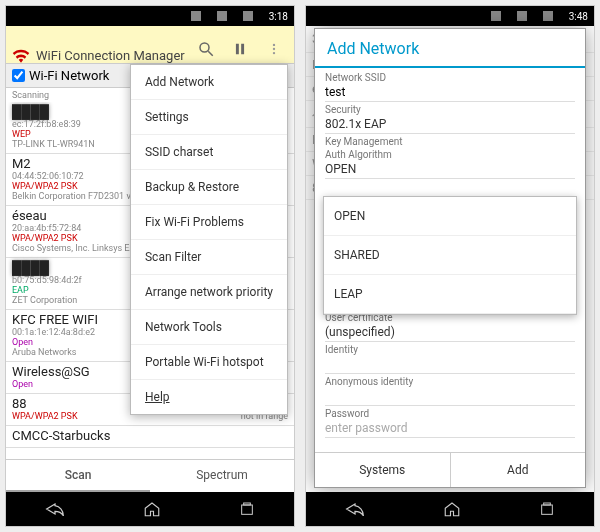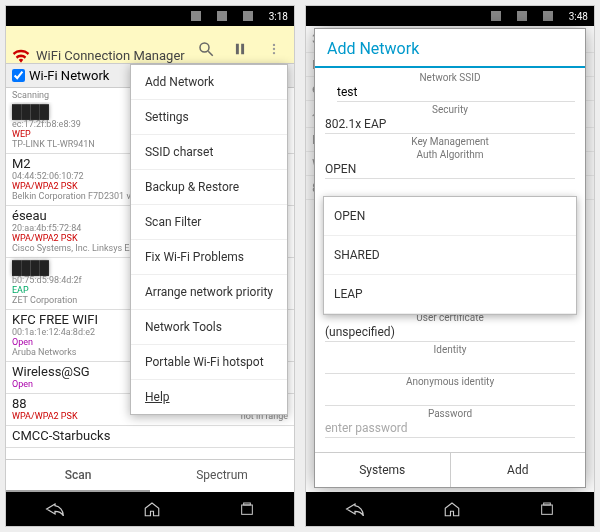--- a/index.html
+++ b/index.html
@@ -30,23 +30,23 @@
 .tab.active { border-bottom: 2px solid #a3a3a3; font-weight: 500; }
 .navbar { height: 34px; background: #000; display: flex; justify-content: space-around; align-items: center; }
 .navbar .nbtn { color: #ccc; font-size: 16px; }
 .menu { position: absolute; top: 58px; right: 6px; background: #fff; box-shadow: 0 2px 10px rgba(0,0,0,.3); z-index: 10; border: 1px solid #bbb; }
 .menu .mi { padding: 10px 14px; font-size: 12px; color: #333; border-bottom: 1px solid #eee; white-space: nowrap; min-width: 150px; }
 .menu .mi:last-child { border-bottom: none; text-decoration: underline; }
 .dialog { position: absolute; top: 22px; left: 8px; right: 8px; bottom: 38px; background: #fff; box-shadow: 0 0 20px rgba(0,0,0,.4); z-index: 10; display: flex; flex-direction: column; border: 1px solid #999; }
 .dialog .dtitle { color: #0099cc; font-size: 16px; padding: 10px 12px 8px; border-bottom: 2px solid #0099cc; }
 .dialog .body { flex: 1; overflow: hidden; padding: 4px 10px 0; font-size: 11px; color: #555; position: relative; }
 .fld { margin-bottom: 2px; }
-.fld .lbl { font-size: 10px; color: #777; text-align: center; }
+.fld .lbl { font-size: 10px; color: #777; }
 .fld .val { font-size: 12px; color: #333; padding: 2px 0; border-bottom: 1px solid #ddd; }
-.fld .val.input { color: #000; margin-left: 12px; }
+.fld .val.input { color: #000; }
 .fld .val.ph { color: #aaa; }
 .dropdown { position: absolute; left: 8px; right: 8px; top: 128px; background: #fff; box-shadow: 0 2px 8px rgba(0,0,0,.3); z-index: 20; border: 1px solid #bbb; }
 .dropdown .opt { padding: 12px 10px; font-size: 12px; color: #333; border-bottom: 1px solid #eee; }
 .dialog .btns { display: flex; border-top: 1px solid #ccc; }
 .dialog .btns .btn { flex: 1; text-align: center; padding: 10px 0; font-size: 12px; color: #333; }
 .dialog .btns .btn:first-child { border-right: 1px solid #ccc; }
 .bgnet { padding: 4px 6px; font-size: 13px; color: #333; border-bottom: 1px solid #ddd; }
 svg { display: block; }
 </style>
 </head>
@@ -157,22 +157,22 @@
           <rect x="7" y="3" width="10" height="3" fill="none" stroke="#ccc" stroke-width="1.5"></rect>
         </svg>
       </span>
   </div>
 
   <div class="menu">
     <div class="mi">Add Network</div>
     <div class="mi">Settings</div>
     <div class="mi">SSID charset</div>
     <div class="mi">Backup &amp; Restore</div>
+    <div class="mi">Fix Wi-Fi Problems</div>
     <div class="mi">Scan Filter</div>
-    <div class="mi">Fix Wi-Fi Problems</div>
     <div class="mi">Arrange network priority</div>
     <div class="mi">Network Tools</div>
     <div class="mi">Portable Wi-Fi hotspot</div>
     <div class="mi">Help</div>
   </div>
 </div>
 
 <div class="phone">
   <div class="statusbar">
     <span class="ico"></span>

